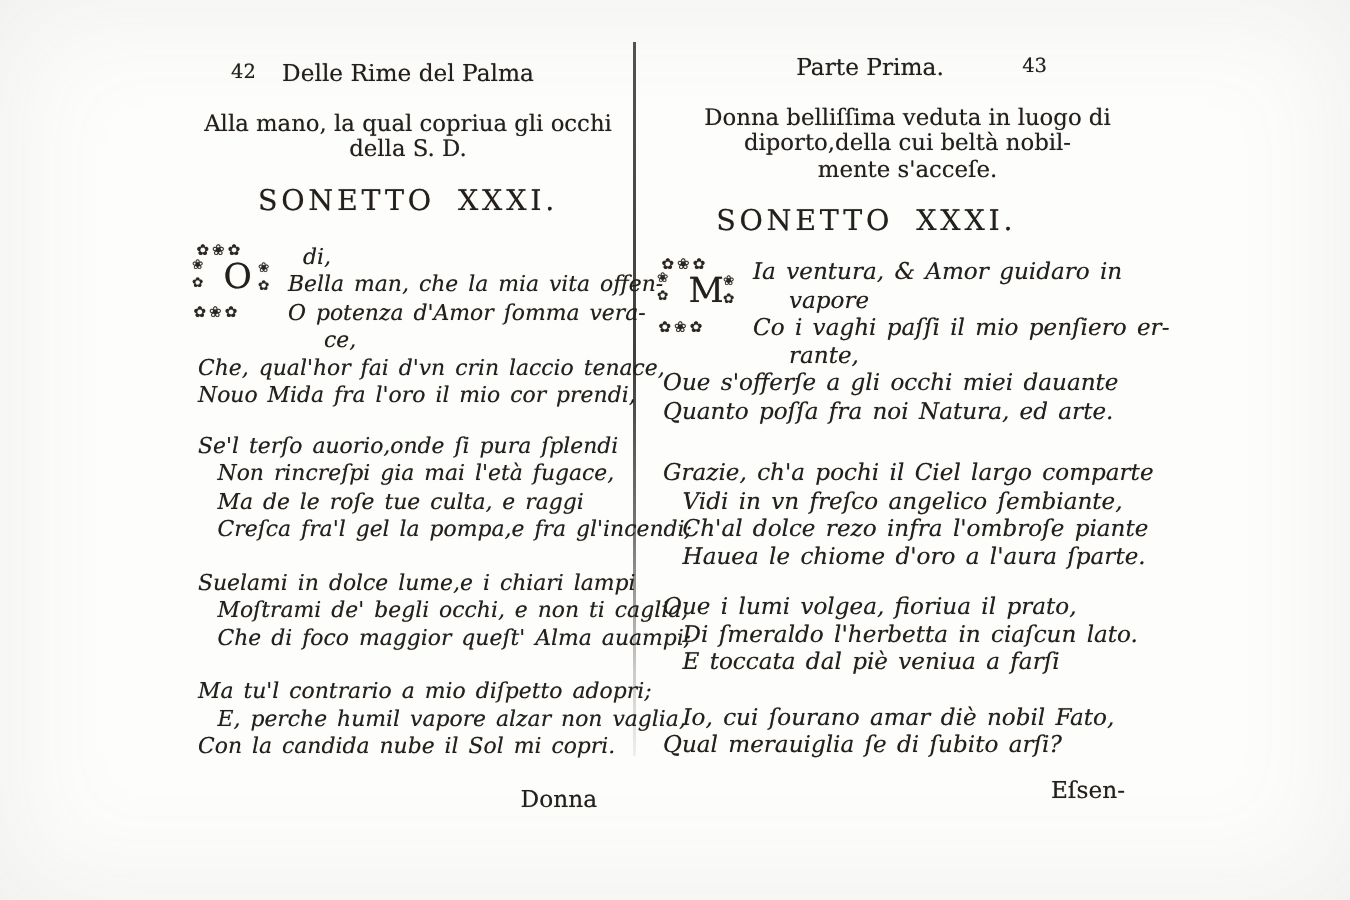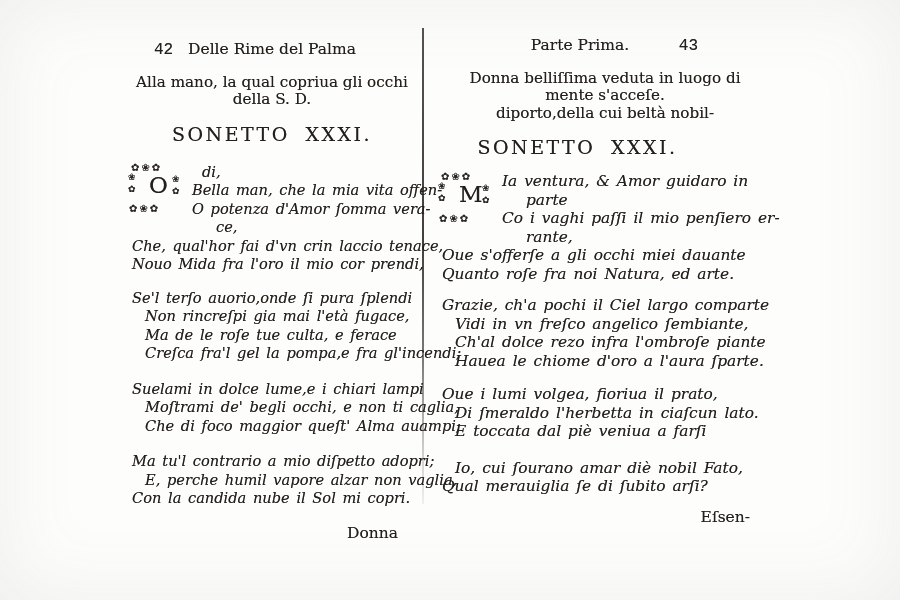--- a/index.html
+++ b/index.html
@@ -21,21 +21,21 @@
       rgba(140,138,135,0.12) 100%);
   }
 
   .page { position:absolute; }
   .page-left  { left:128px; top:40px;  width:288px; }
   .page-right { left:438px; top:36px;  width:334px; }
 
   .running { position:relative; height:20px; font-size:15.5px; }
   .running .title { display:block; text-align:center; }
   .page-right .running .title { padding-right:50px; }
-  .folio { position:absolute; top:1px; font-size:16px;font-family:Liberation Mono, monospace; }
+  .folio { position:absolute; top:1px; font-size:13px; }
   .folio-left  { left:26px; }
   .folio-right { right:74px; }
 
   .argument { text-align:center; font-size:15.2px; line-height:17.4px; margin-top:14px; }
   .sonnet-heading {
     text-align:center; font-size:19px; letter-spacing:2.5px; word-spacing:7px;
     margin-top:14px;
   }
   .page-right .sonnet-heading { padding-right:55px; }
 
@@ -56,21 +56,21 @@
   .orn { position:absolute; font-family:"DejaVu Sans","Liberation Sans",sans-serif;
          color:#2a2622; text-shadow:0 0 0.5px rgba(35,30,25,0.6); }
   .orn-top    { left:3px;  top:-4px;   font-size:10px; letter-spacing:2px; }
   .orn-bottom { left:1px;  bottom:-1px; font-size:10px; letter-spacing:2px; }
   .orn-left   { left:0px;  top:8px;  width:12px; font-size:9px; line-height:12px; white-space:pre-line; }
   .orn-right  { left:44px; top:10px; width:12px; font-size:9px; line-height:12px; white-space:pre-line; }
 
   .stanza2 { margin-top:15px; }
   .stanza3 { margin-top:17px; }
   .stanza4 { margin-top:17px; }
-  .page-right .stanza2 { margin-top:13px; }
+  .page-right .stanza2 { margin-top:23px; }
   .page-right .stanza3 { margin-top:15px; }
   .page-right .stanza4 { margin-top:18px; }
 
   .catchword { text-align:right; font-size:15.5px; margin-top:16px; }
   .page-left  .catchword { padding-right:18px; }
   .page-right .catchword { padding-right:22px; margin-top:12px; }
 </style>
 </head>
 <body>
 
@@ -105,21 +105,21 @@
         <div class="line ind2">Bella man, che la mia vita offen-</div>
         <div class="line ind2">O potenza d'Amor ſomma vera-</div>
         <div class="line ind4">ce,</div>
         <div class="line ind0">Che, qual'hor fai d'vn crin laccio tenace,</div>
         <div class="line ind0">Nouo Mida fra l'oro il mio cor prendi,</div>
       </div>
 
     <div class="stanza stanza2">
         <div class="line ind0">Se'l terſo auorio,onde ſi pura ſplendi</div>
         <div class="line ind1">Non rincreſpi gia mai l'età fugace,</div>
-        <div class="line ind1">Ma de le roſe tue culta, e ferace</div>
+        <div class="line ind1">Ma de le roſe tue culta, e raggi</div>
         <div class="line ind1">Creſca fra'l gel la pompa,e fra gl'incendi;</div>
       </div>
     <div class="stanza stanza3">
         <div class="line ind0">Suelami in dolce lume,e i chiari lampi</div>
         <div class="line ind1">Moſtrami de' begli occhi, e non ti caglia,</div>
         <div class="line ind1">Che di foco maggior queſt' Alma auampi;</div>
       </div>
     <div class="stanza stanza4">
         <div class="line ind0">Ma tu'l contrario a mio diſpetto adopri;</div>
         <div class="line ind1">E, perche humil vapore alzar non vaglia,</div>
@@ -130,42 +130,42 @@
   </div>
 
   <div class="page page-right txt">
     <div class="running">
       <span class="title">Parte Prima.</span>
       <span class="folio folio-right">43</span>
     </div>
 
     <div class="argument">
         <div class="arg-line">Donna belliſſima veduta in luogo di</div>
+        <div class="arg-line">diporto,della cui beltà nobil-</div>
         <div class="arg-line">mente s'acceſe.</div>
-        <div class="arg-line">diporto,della cui beltà nobil-</div>
       </div>
 
     <div class="sonnet-heading">SONETTO XXXI.</div>
 
     <div class="stanza with-initial">
       <span class="initial-block">
         <span class="orn orn-top">✿❀✿</span>
         <span class="orn orn-left">❀
 ✿</span>
         <span class="orn orn-right">❀
 ✿</span>
         <span class="orn orn-bottom">✿❀✿</span>
         <span class="initial-letter">M</span>
       </span>
     <div class="line ind2">Ia ventura, &amp; Amor guidaro in</div>
-        <div class="line ind4">parte</div>
+        <div class="line ind4">vapore</div>
         <div class="line ind2">Co i vaghi paſſi il mio penſiero er-</div>
         <div class="line ind4">rante,</div>
         <div class="line ind0">Oue s'offerſe a gli occhi miei dauante</div>
-        <div class="line ind0">Quanto roſe fra noi Natura, ed arte.</div>
+        <div class="line ind0">Quanto poſſa fra noi Natura, ed arte.</div>
       </div>
 
     <div class="stanza stanza2">
         <div class="line ind0">Grazie, ch'a pochi il Ciel largo comparte</div>
         <div class="line ind1">Vidi in vn freſco angelico ſembiante,</div>
         <div class="line ind1">Ch'al dolce rezo infra l'ombroſe piante</div>
         <div class="line ind1">Hauea le chiome d'oro a l'aura ſparte.</div>
       </div>
     <div class="stanza stanza3">
         <div class="line ind0">Oue i lumi volgea, fioriua il prato,</div>

